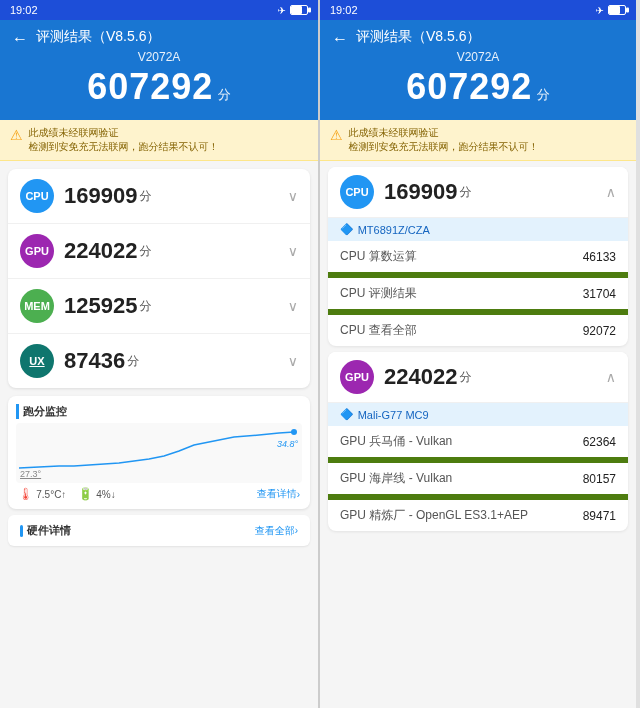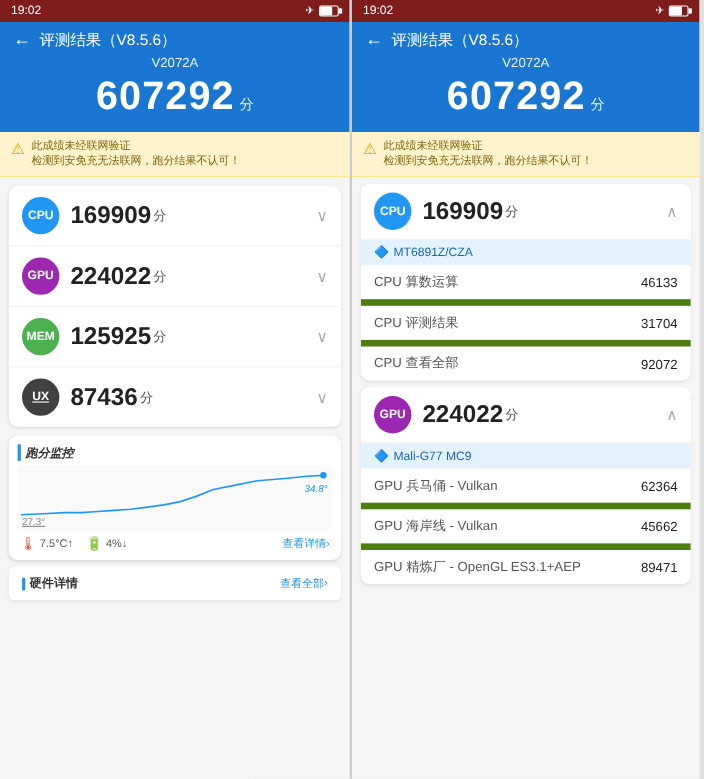--- a/index.html
+++ b/index.html
@@ -19,21 +19,21 @@
       display: flex;
       flex-direction: column;
       overflow: hidden;
     }
     .panel + .panel {
       border-left: 2px solid #ccc;
     }
 
     
     .status-bar {
-      background: #7f1d1d;
+      background: #1d4ed8;
       color: white;
       display: flex;
       justify-content: space-between;
       align-items: center;
       padding: 4px 10px;
       font-size: 11px;
       height: 20px;
     }
     .status-right {
       display: flex;
@@ -154,21 +154,21 @@
       justify-content: center;
       color: white;
       font-size: 11px;
       font-weight: bold;
       flex-shrink: 0;
       margin-right: 10px;
     }
     .badge-cpu { background: #2196f3; }
     .badge-gpu { background: #9c27b0; }
     .badge-mem { background: #4caf50; }
-    .badge-ux  { background: #404040; text-decoration: underline; }
+    .badge-ux  { background: #0f766e; text-decoration: underline; }
 
     .score-number {
       font-size: 22px;
       font-weight: bold;
       color: #222;
     }
     .score-fen {
       font-size: 12px;
       color: #555;
       margin-left: 2px;
@@ -187,21 +187,20 @@
       padding: 8px;
       box-shadow: 0 1px 3px rgba(0,0,0,0.1);
     }
     .monitor-title {
       font-size: 11px;
       font-weight: bold;
       color: #333;
       margin-bottom: 4px;
       padding-left: 4px;
       border-left: 3px solid #2196f3;
-      font-style: italic;
     }
     .chart-area {
       height: 60px;
       position: relative;
       background: #f9f9f9;
       border-radius: 4px;
       overflow: hidden;
     }
     .chart-svg {
       width: 100%;
@@ -497,21 +496,21 @@
       <div class="detail-group-header">
         <span>🔷</span>
         <span>Mali-G77 MC9</span>
       </div>
       <div class="detail-row">
         <span class="detail-row-label">GPU 兵马俑 - Vulkan</span>
         <span class="detail-row-value">62364</span>
       </div>
       <div class="detail-row">
         <span class="detail-row-label">GPU 海岸线 - Vulkan</span>
-        <span class="detail-row-value">45662</span>
+        <span class="detail-row-value">80157</span>
       </div>
       <div class="detail-row">
         <span class="detail-row-label">GPU 精炼厂 - OpenGL ES3.1+AEP</span>
         <span class="detail-row-value">89471</span>
       </div>
     </div>
 
   </div>
 </div>
 

